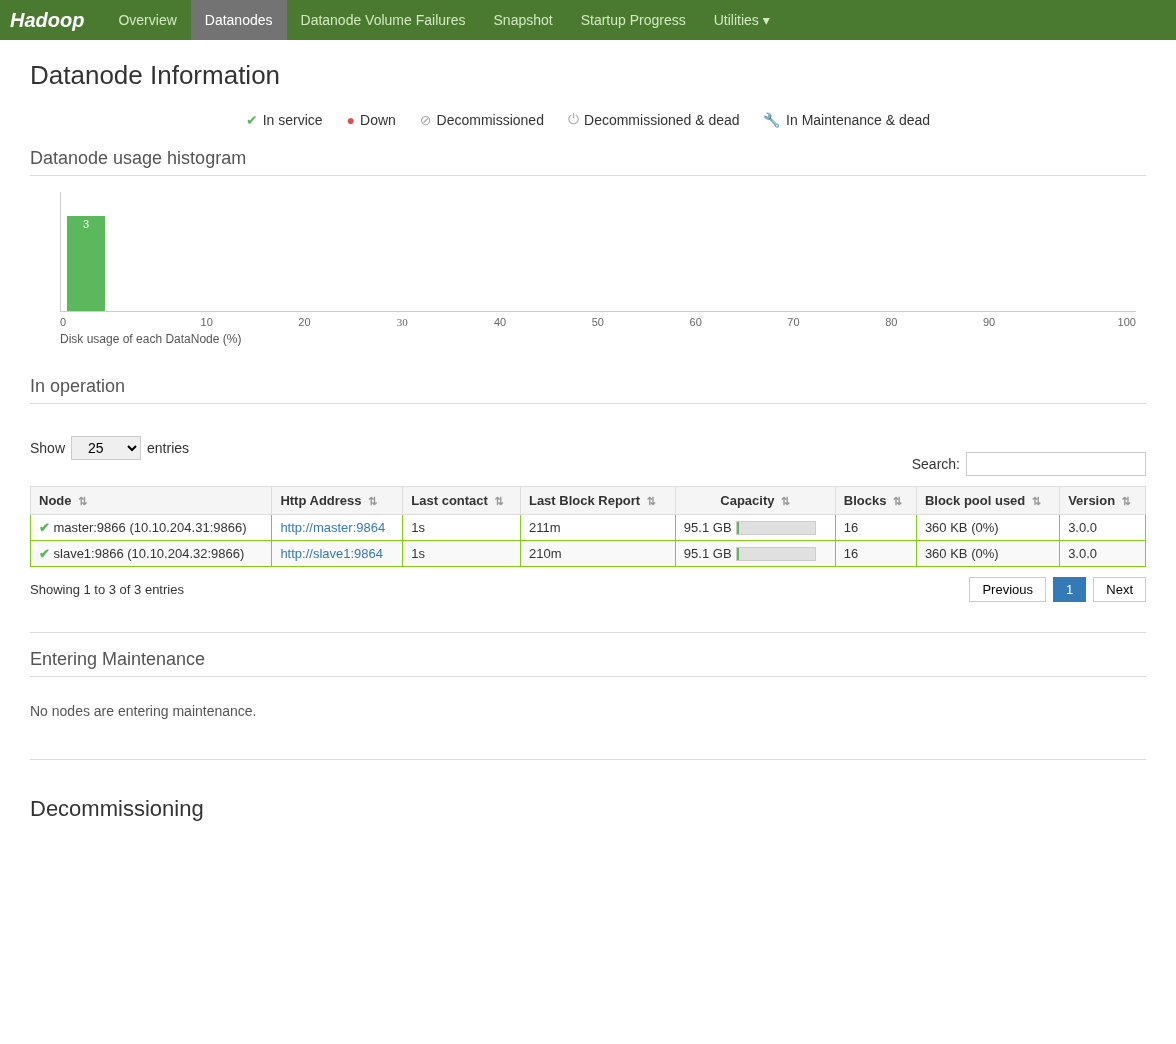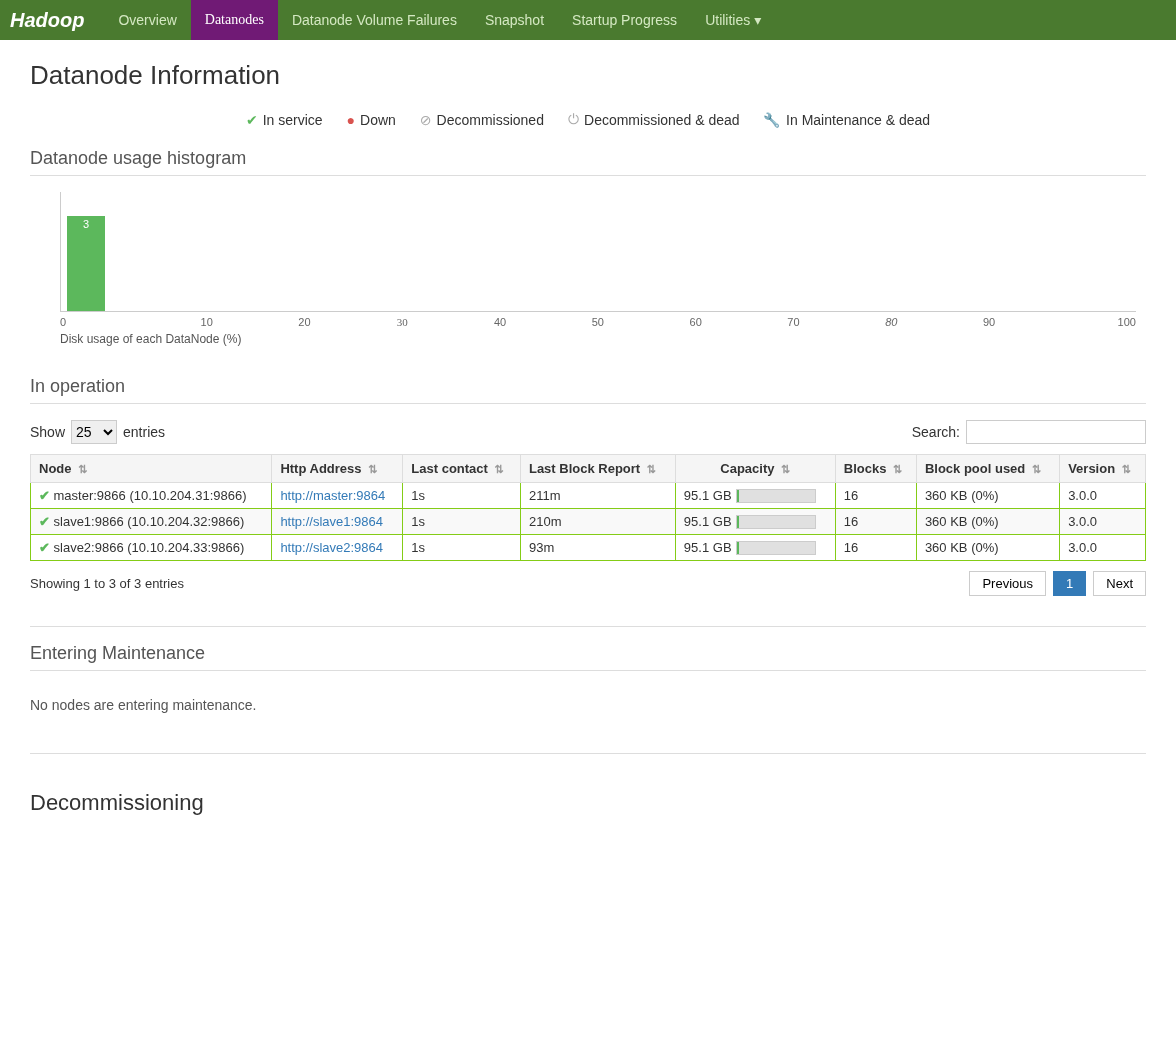--- a/index.html
+++ b/index.html
@@ -20,21 +20,21 @@
       margin-right: 20px;
       font-style: italic;
     }
     nav a {
       color: #d4e8c2;
       text-decoration: none;
       padding: 0 14px;
       line-height: 40px;
       font-size: 14px;
     }
-    nav a.active { background: #701a75; color: #fff; font-family: Liberation Serif, serif; }
+    nav a.active { background: #737373; color: #fff; }
 
     
     .page-content { padding: 20px 30px; }
     h1.page-title { font-size: 26px; font-weight: normal; margin-bottom: 20px; color: #333; }
 
     
     .legend {
       display: flex;
       gap: 24px;
       justify-content: center;
@@ -91,25 +91,25 @@
     
     .op-section { margin-bottom: 30px; }
     .table-controls {
       display: flex;
       justify-content: space-between;
       align-items: center;
       margin-bottom: 10px;
     }
     .show-entries { display: flex; align-items: center; gap: 6px; font-size: 14px; }
     .show-entries select {
-      padding: 2px 0;
+      padding: 2px 12px;
       font-size: 14px;
       border: 1px solid #ccc;
     }
-    .search-box { display: flex; align-items: center; gap: 6px; font-size: 14px; }
+    .search-box { display: flex; align-items: center; gap: 6px; font-size: 14px; margin-top: 32px; }
     .search-box input {
       border: 1px solid #ccc;
       padding: 3px 6px;
       font-size: 14px;
       width: 180px;
     }
 
     table {
       width: 100%;
       border-collapse: collapse;
@@ -233,21 +233,21 @@
 
       <div style="display:flex; width:100%; margin-top:4px;">
         <span class="x-tick" style="width:9.09%; font-size:11px; color:#666; text-align:left;">0</span>
         <span class="x-tick" style="width:9.09%; font-size:11px; color:#666; text-align:center;">10</span>
         <span class="x-tick" style="width:9.09%; font-size:11px; color:#666; text-align:center;">20</span>
         <span class="x-tick" style="width:9.09%; font-size:11px; color:#666; text-align:center;font-family:Liberation Serif, serif;">30</span>
         <span class="x-tick" style="width:9.09%; font-size:11px; color:#666; text-align:center;">40</span>
         <span class="x-tick" style="width:9.09%; font-size:11px; color:#666; text-align:center;">50</span>
         <span class="x-tick" style="width:9.09%; font-size:11px; color:#666; text-align:center;">60</span>
         <span class="x-tick" style="width:9.09%; font-size:11px; color:#666; text-align:center;">70</span>
-        <span class="x-tick" style="width:9.09%; font-size:11px; color:#666; text-align:center;font-style:italic;">80</span>
+        <span class="x-tick" style="width:9.09%; font-size:11px; color:#666; text-align:center;">80</span>
         <span class="x-tick" style="width:9.09%; font-size:11px; color:#666; text-align:center;">90</span>
         <span class="x-tick" style="width:9.1%; font-size:11px; color:#666; text-align:right;">100</span>
       </div>
       <div class="x-axis-label">Disk usage of each DataNode (%)</div>
     </div>
   </div>
 
   <div class="op-section">
     <h2 class="section-title">In operation</h2>
 
@@ -309,37 +309,20 @@
       <span>95.1 GB</span>
       <div class="capacity-bar-outer">
         <div class="capacity-bar-inner" style="width:3%;"></div>
       </div>
     </div>
             </td>
             <td>16</td>
             <td>360 KB (0%)</td>
             <td>3.0.0</td>
           </tr>
-          <tr>
-            <td><span style="color:#5cb85c;font-weight:bold;">✔</span> slave2:9866 (10.10.204.33:9866)</td>
-            <td><a class="link" href="#">http://slave2:9864</a></td>
-            <td>1s</td>
-            <td>93m</td>
-            <td>
-              <div class="capacity-bar-container">
-      <span>95.1 GB</span>
-      <div class="capacity-bar-outer">
-        <div class="capacity-bar-inner" style="width:3%;"></div>
-      </div>
-    </div>
-            </td>
-            <td>16</td>
-            <td>360 KB (0%)</td>
-            <td>3.0.0</td>
-          </tr>
         </tbody>
     </table>
 
     <div class="pagination-row">
       <span>Showing 1 to 3 of 3 entries</span>
       <div class="pagination-btns">
         <button class="page-btn">Previous</button>
         <button class="page-btn active">1</button>
         <button class="page-btn">Next</button>
       </div>

